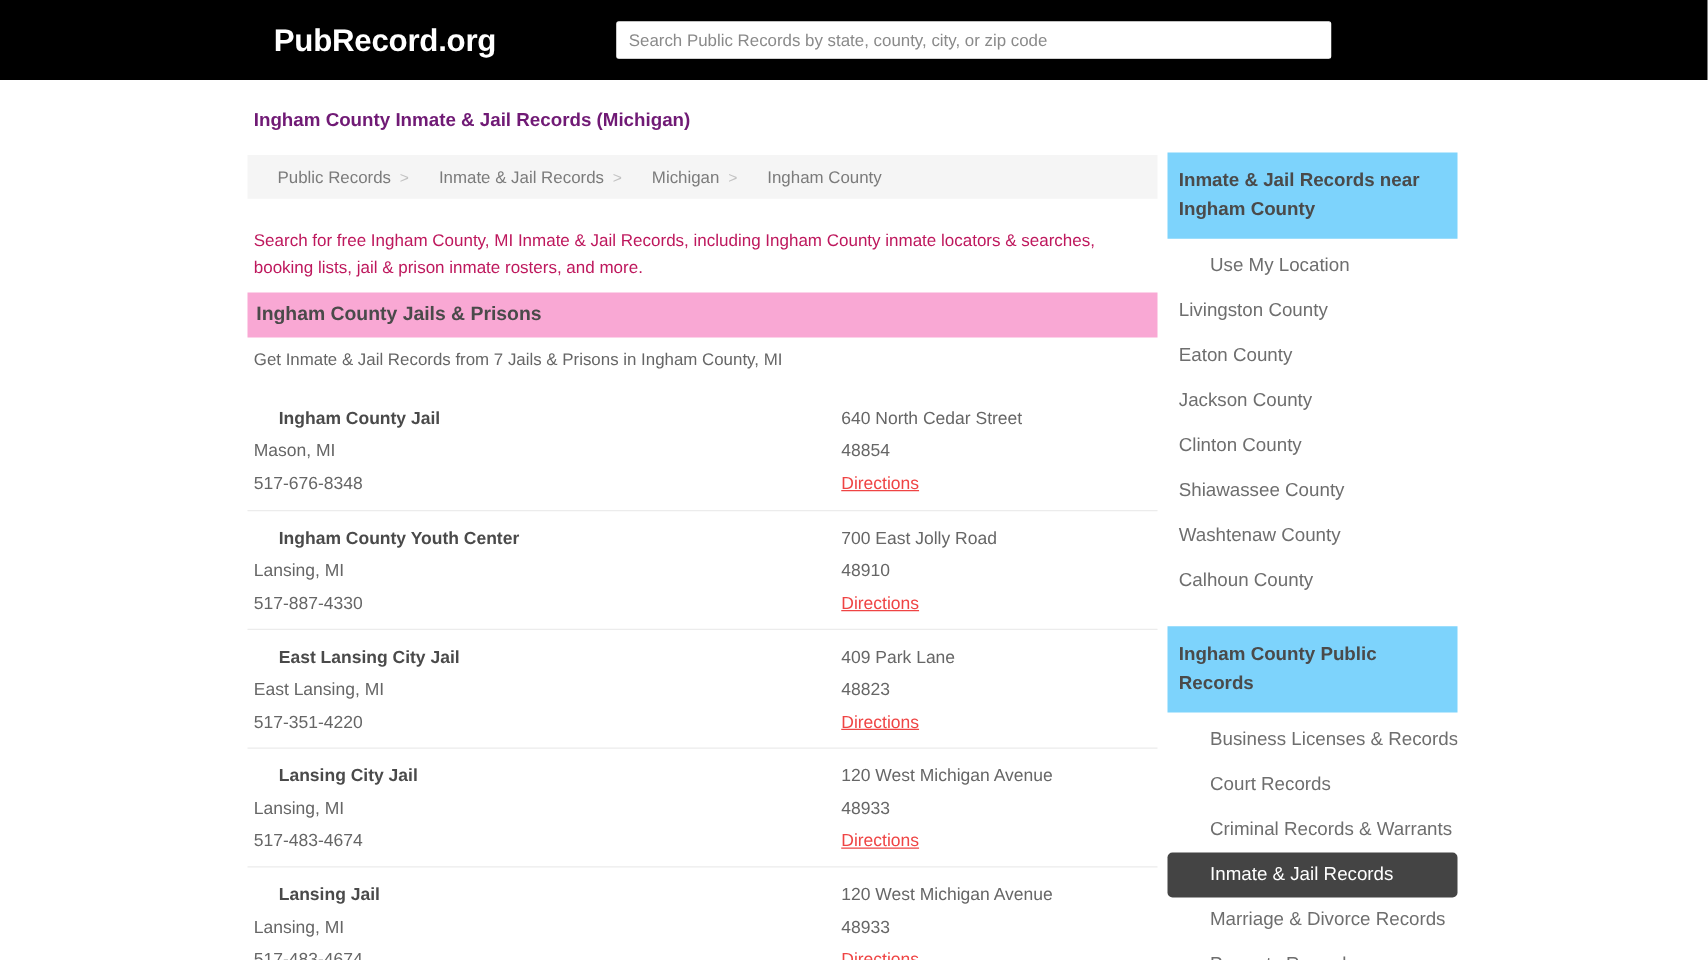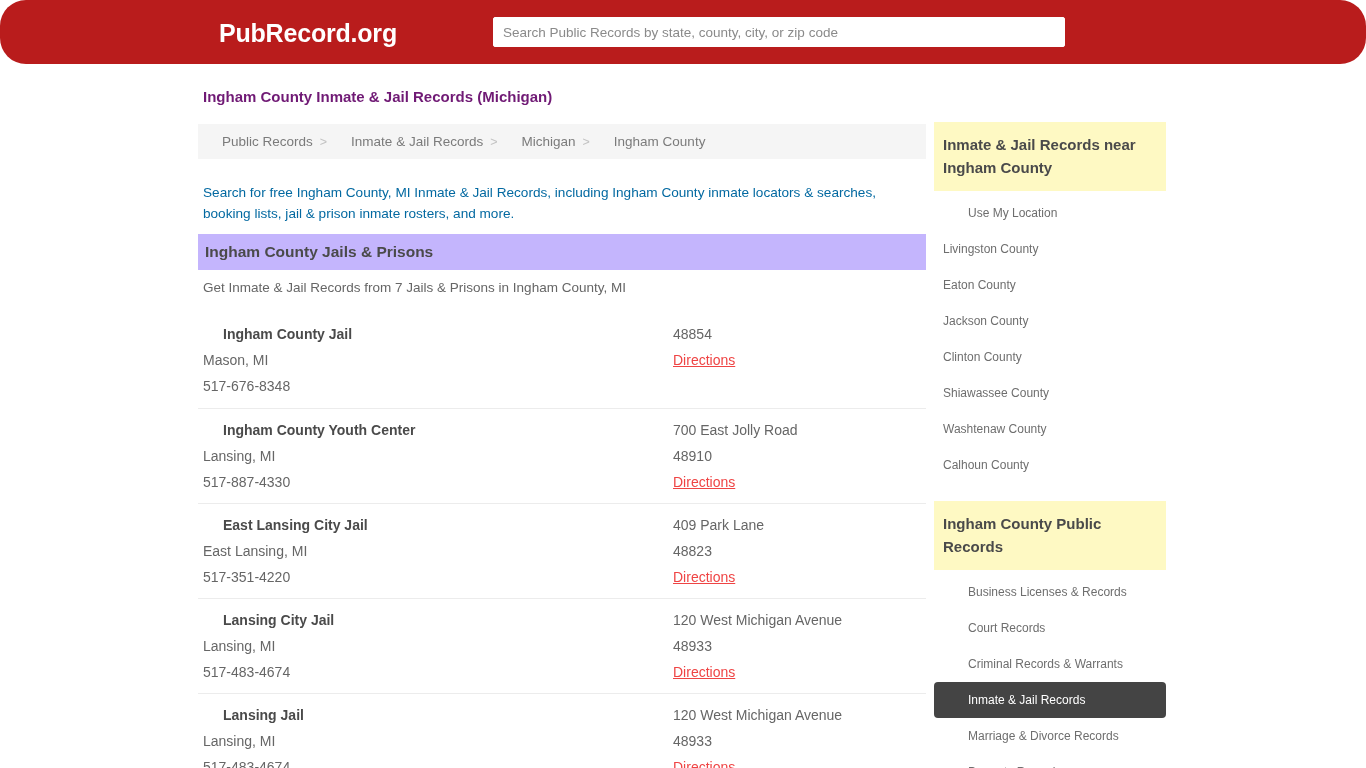--- a/index.html
+++ b/index.html
@@ -8,22 +8,21 @@
     width: 1366px; height: 768px;
     overflow: hidden;
     background: #ffffff;
     font-family: "Liberation Sans", sans-serif;
   }
 
   
   .topbar {
     position: absolute; left: 0; top: 0;
     width: 1366px; height: 64px;
-    background: #b91c1c;
-    border-radius: 26px;
+    background: #000000;
   }
   .brand {
     position: absolute; left: 219px; top: 19px;
     font-size: 25px; font-weight: bold; color: #ffffff;
     letter-spacing: -0.2px;
     white-space: nowrap;
   }
   .searchbox {
     position: absolute; left: 493px; top: 17px;
     width: 572px; height: 30px;
@@ -64,27 +63,27 @@
     padding-left: 7px;
     font-size: 13.5px;
   }
   .crumb { color: #7b7b7b; text-decoration: none; white-space: nowrap; margin-left: 17px; }
   .crumb-sep { color: #c2c2c2; margin: 0 7px; font-size: 12.5px; }
 
   .intro {
     position: absolute; left: 5px; top: 104px;
     width: 712px;
     font-size: 13.6px; line-height: 21px;
-    color: #0369a1;
+    color: #be185d;
   }
 
   .section-head {
     position: absolute; left: 0px; top: 170px;
     width: 728px; height: 36px;
-    background: #c4b5fd;
+    background: #f9a8d4;
     display: flex; align-items: center;
     padding-left: 7px;
     font-size: 15.5px; font-weight: bold;
     color: #4a4a4a;
   }
   .section-sub {
     position: absolute; left: 5px; top: 216px;
     font-size: 13.5px; color: #666666;
   }
 
@@ -104,31 +103,31 @@
   .lname { font-weight: bold; color: #4a4a4a; margin-left: 20px; }
   .ldir  { color: #ef4444; text-decoration: underline; cursor: pointer; }
 
   
   .sidebar {
     position: absolute; left: 934px; top: 58px;
     width: 232px;
   }
   .panel { margin-bottom: 18px; }
   .panel-head {
-    background: #fef9c3;
+    background: #7dd3fc;
     padding: 11px 9px 12px 9px;
     font-size: 15px; font-weight: bold; line-height: 23px;
     color: #4a4a4a;
   }
   .panel-list { padding-top: 4px; }
   .panel-item {
     display: block;
     height: 36px; line-height: 36px;
     padding-left: 9px;
-    font-size: 12px;
+    font-size: 15px;
     color: #6e6e6e;
     text-decoration: none;
     border-radius: 4px;
     white-space: nowrap;
     overflow: hidden;
   }
   .panel-item.indent { padding-left: 34px; }
   .panel-item.active {
     background: #444444;
     color: #ffffff;
@@ -164,20 +163,21 @@
     <div class="section-sub">Get Inmate &amp; Jail Records from 7 Jails &amp; Prisons in Ingham County, MI</div>
 
     <div class="listings" id="listings">
         <div class="listing">
           <div class="col-left">
             <div class="lrow lname">Ingham County Jail</div>
             <div class="lrow">Mason, MI</div>
             <div class="lrow">517-676-8348</div>
           </div>
           <div class="col-right">
+            <div class="lrow">640 North Cedar Street</div>
             <div class="lrow">48854</div>
             <div class="lrow"><a class="ldir" href="#">Directions</a></div>
           </div>
         </div>
         <div class="listing">
           <div class="col-left">
             <div class="lrow lname">Ingham County Youth Center</div>
             <div class="lrow">Lansing, MI</div>
             <div class="lrow">517-887-4330</div>
           </div>

